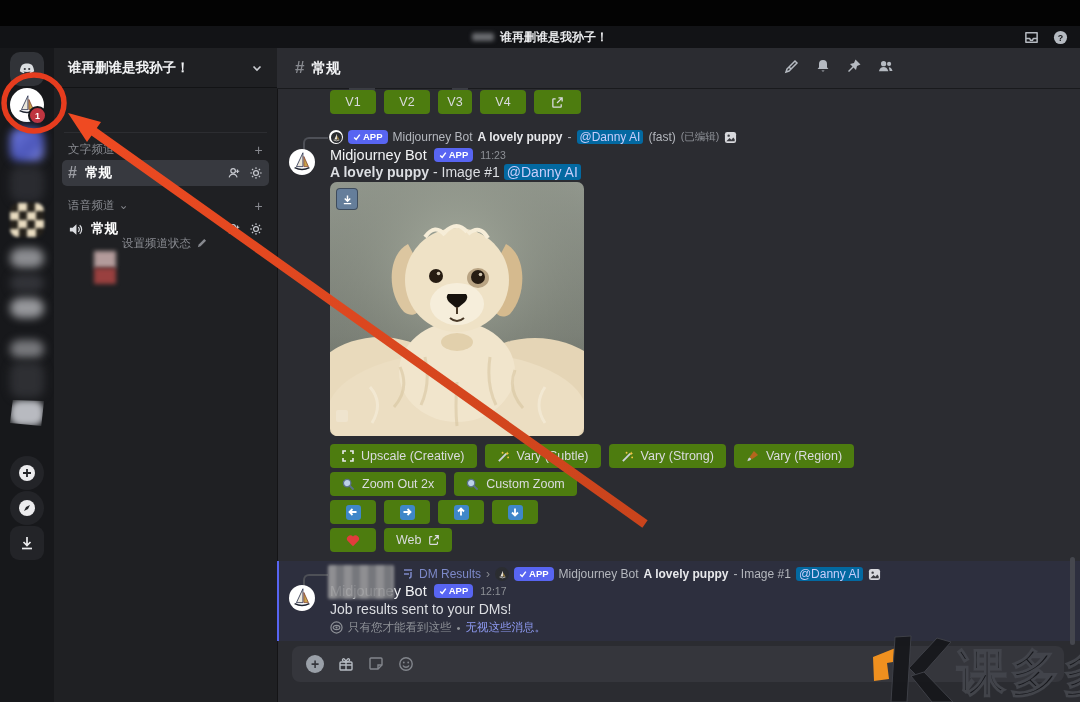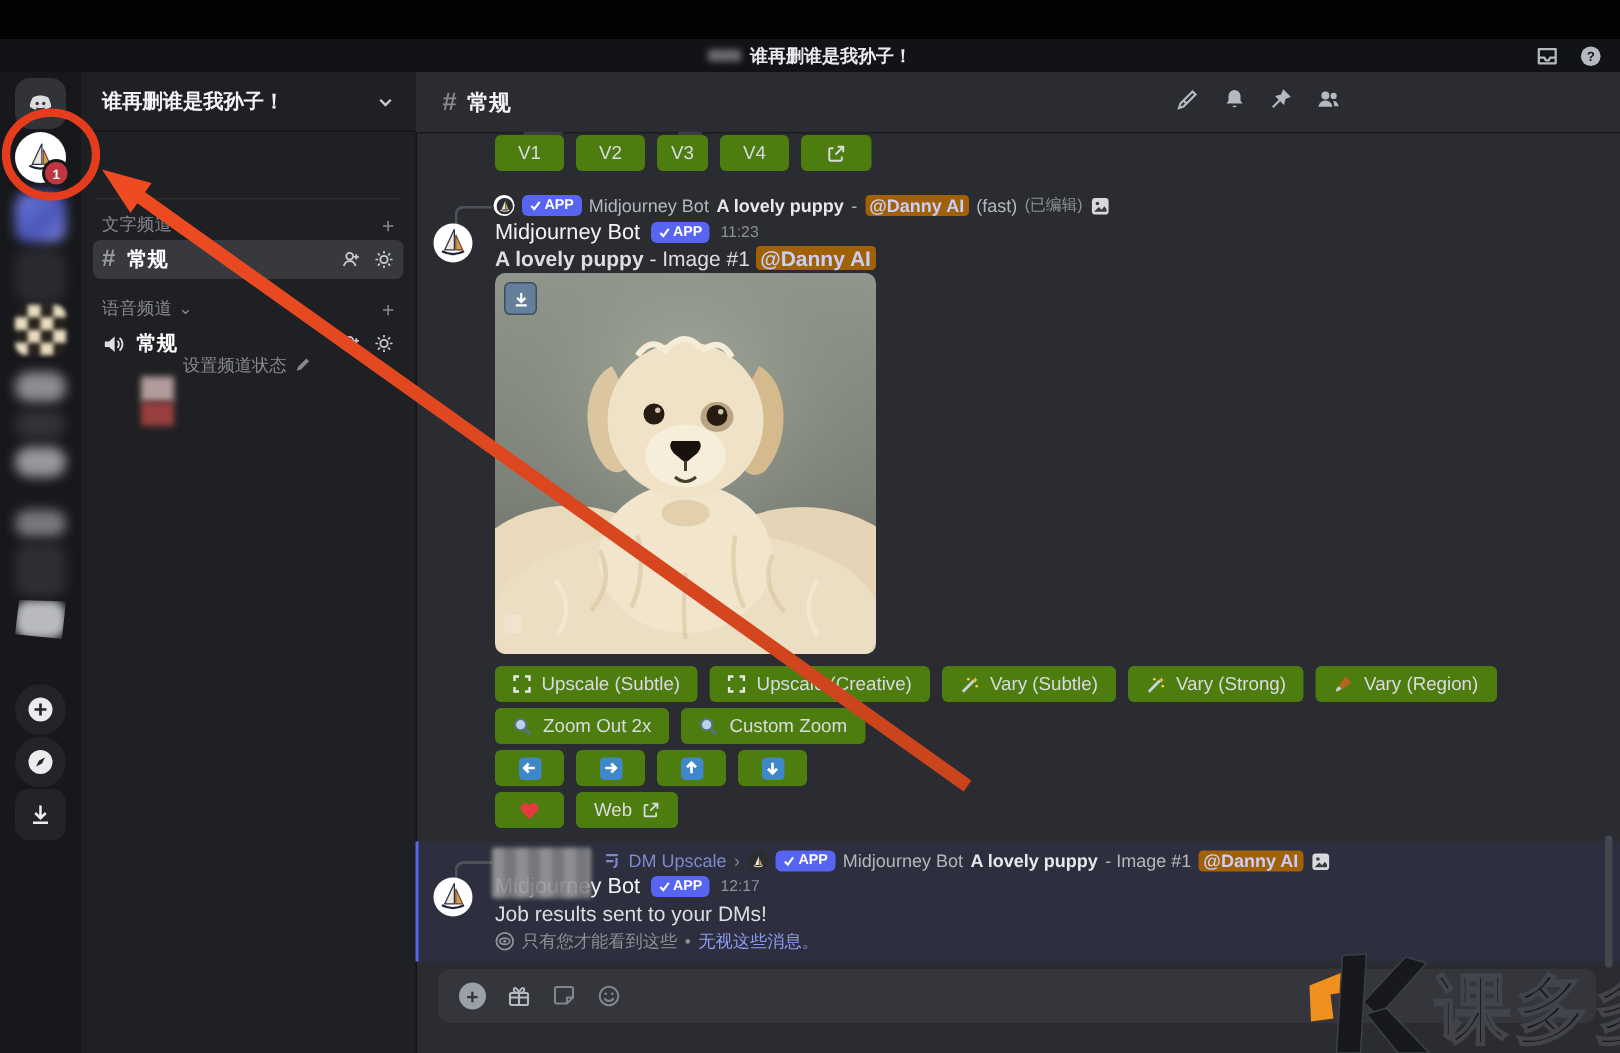--- a/index.html
+++ b/index.html
@@ -43,21 +43,21 @@
         background:#4d7c0f;border-radius:4px;font-size:12.5px;color:#dadbdf;box-sizing:border-box;white-space:nowrap;}
   .btn-row{display:flex;gap:8px;}
   .nub{background:#3b3d43;border-radius:0 0 3px 3px;}
   .pan-sq{width:15px;height:15px;border-radius:3px;background:#3f87c9;display:flex;align-items:center;justify-content:center;
           color:#fff;font-size:11px;font-weight:bold;line-height:1;}
   
   .avatar{width:26px;height:26px;border-radius:50%;background:#fff;display:flex;align-items:center;justify-content:center;overflow:hidden;}
   .avatar-sm{width:14px;height:14px;border-radius:50%;background:#fff;display:flex;align-items:center;justify-content:center;overflow:hidden;}
   .app-badge{display:inline-flex;align-items:center;gap:2px;background:#5865f2;color:#fff;font-size:9.5px;font-weight:bold;
              border-radius:4px;padding:1px 5px;line-height:1.2;}
-  .mention{background:#a16207;color:#c9cdfb;border-radius:3px;padding:0 3px;font-weight:700;}
+  .mention{background:#0369a1;color:#c9cdfb;border-radius:3px;padding:0 3px;font-weight:400;}
   .reply-row{display:flex;align-items:center;gap:5px;font-size:12px;color:#b4b7bd;white-space:nowrap;}
   .reply-spine{border-left:2px solid #4e5057;border-top:2px solid #4e5057;border-top-left-radius:6px;}
   .name-row{display:flex;align-items:center;gap:7px;font-size:14.5px;}
   .author{color:#f2f3f5;font-weight:500;}
   .timestamp{color:#8e9197;font-size:10.5px;}
   .msg-text{font-size:14px;color:#dcdee2;}
   .small-gray{color:#8e9197;font-size:10.5px;}
   .link{color:#8f9bf3;}
   .eph{background:rgba(88,101,242,0.07);border-left:2px solid #5865f2;}
   .pixel-blur{background:repeating-linear-gradient(90deg,#9a9a9c 0 8px,#7e7f83 8px 16px),
@@ -368,28 +368,20 @@
     <div class="abs" style="left:6px;top:228px;width:12px;height:12px;border-radius:2px;background:rgba(255,255,255,0.2);"></div>
   </div>
 
   <div class="abs btn-row" style="left:330px;top:444px;">
     <div class="dbtn">
       <span class="ico">
           <svg width="12" height="12" viewBox="0 0 12 12">
             <path d="M1 4V1h3M8 1h3v3M11 8v3H8M4 11H1V8" fill="none" stroke="#e8e9ec" stroke-width="1.6"></path>
           </svg>
         </span>
-      <span>Upscale (Subtle)</span>
-    </div>
-    <div class="dbtn">
-      <span class="ico">
-          <svg width="12" height="12" viewBox="0 0 12 12">
-            <path d="M1 4V1h3M8 1h3v3M11 8v3H8M4 11H1V8" fill="none" stroke="#e8e9ec" stroke-width="1.6"></path>
-          </svg>
-        </span>
       <span>Upscale (Creative)</span>
     </div>
     <div class="dbtn">
       <span class="ico">
           <svg width="13" height="13" viewBox="0 0 14 14">
             <path d="M2 12 10 4" stroke="#cdd3da" stroke-width="2"></path>
             <path d="M11 1.5 11.6 3 13 3.6 11.6 4.2 11 5.7 10.4 4.2 9 3.6 10.4 3z" fill="#f2c744"></path>
             <circle cx="6" cy="3" r="1" fill="#f2c744"></circle>
             <circle cx="12" cy="8" r="1" fill="#f2c744"></circle>
           </svg>
@@ -490,21 +482,21 @@
   </div>
 
   <div class="abs eph" style="left:277px;top:561px;width:803px;height:80px;"></div>
   <div class="abs reply-spine" style="left:303px;top:574px;width:23px;height:14px;"></div>
   <div class="abs reply-row" style="left:402px;top:567px;">
     <span class="ico">
       <svg width="12" height="12" viewBox="0 0 12 12">
           <path d="M2 2h8M2 6h5M9 4v4a2 2 0 0 1-2 2" fill="none" stroke="#7d89c9" stroke-width="1.5"></path>
         </svg>
     </span>
-    <span class="link" style="color:#7d89c9;">DM Upscale</span>
+    <span class="link" style="color:#7d89c9;">DM Results</span>
     <span class="muted">›</span>
     <span class="avatar-sm" style="background:#2b2d31;">
       <svg width="11" height="11" viewBox="0 0 26 26">
           <circle cx="13" cy="13" r="13" fill="#2b2d31"></circle>
           <polygon points="14,4 8,18 14,18" fill="#ece7db"></polygon>
           <polygon points="15,8 19,18 15,18" fill="#c8a24a"></polygon>
           <path d="M6 19 Q13 23 20 19" fill="none" stroke="#ece7db" stroke-width="1.6"></path>
         </svg>
     </span>
     <span class="app-badge">

